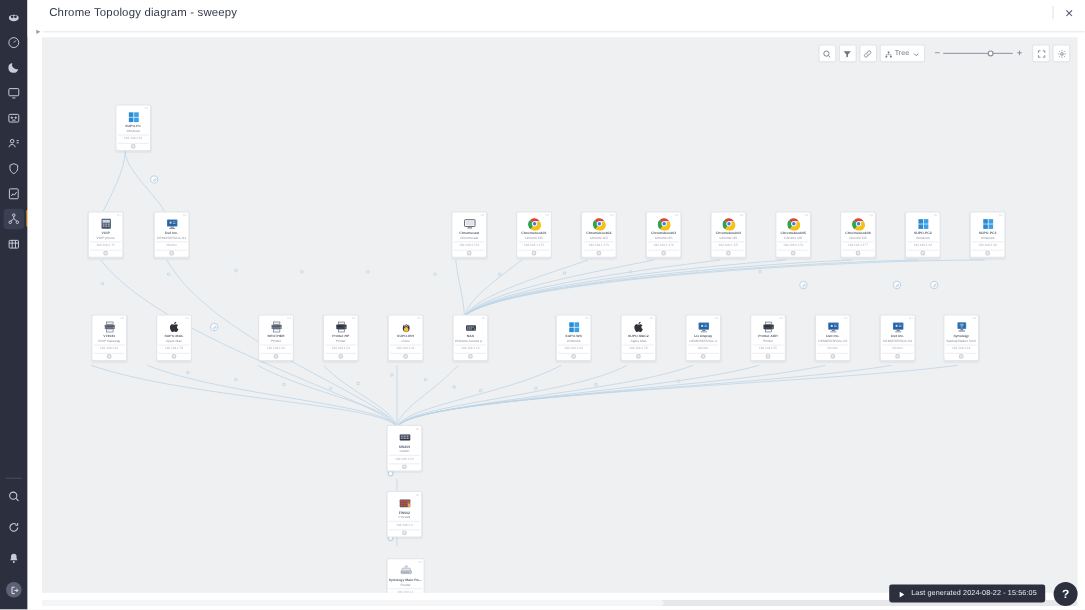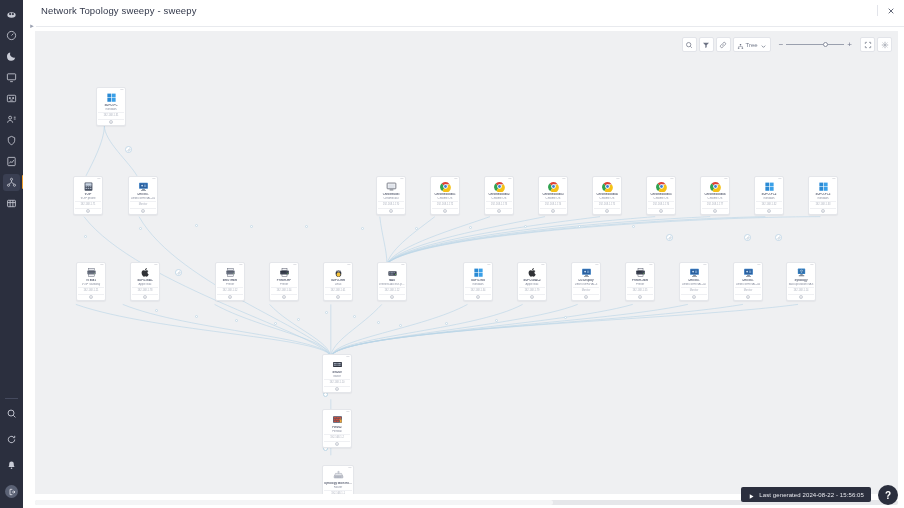--- a/index.html
+++ b/index.html
@@ -300,21 +300,21 @@
               <path d="M17 8l4 4-4 4M21 12h-9"></path>
             </svg>
         </span>
       </div>
     </div>
   </div>
 
   <div class="main">
 
     <div class="titlebar">
-      <div class="title">Network Topology sweepy - sweepy</div>
+      <div class="title">Chrome Topology diagram - sweepy</div>
       <div class="titlebar-right">
         <span class="divider-v"></span>
         <span class="close-btn">
           <svg viewBox="0 0 24 24" fill="none" stroke="currentColor" stroke-width="2.6">
               <path d="M5 5l14 14M19 5L5 19"></path>
             </svg>
         </span>
       </div>
     </div>
 

